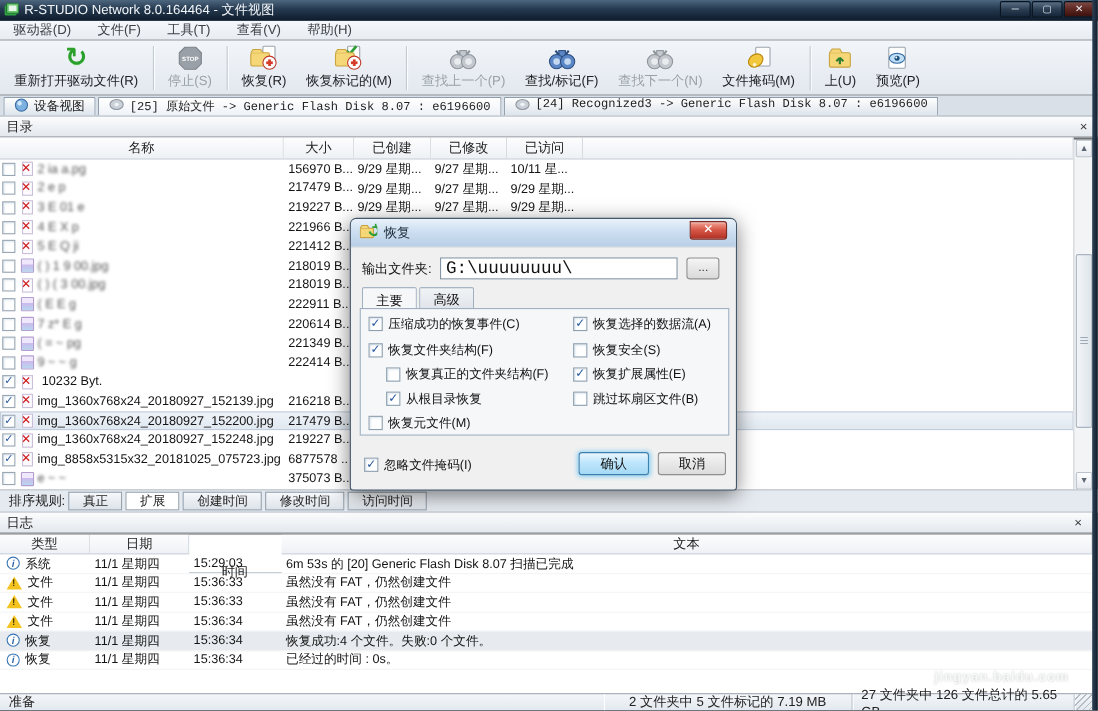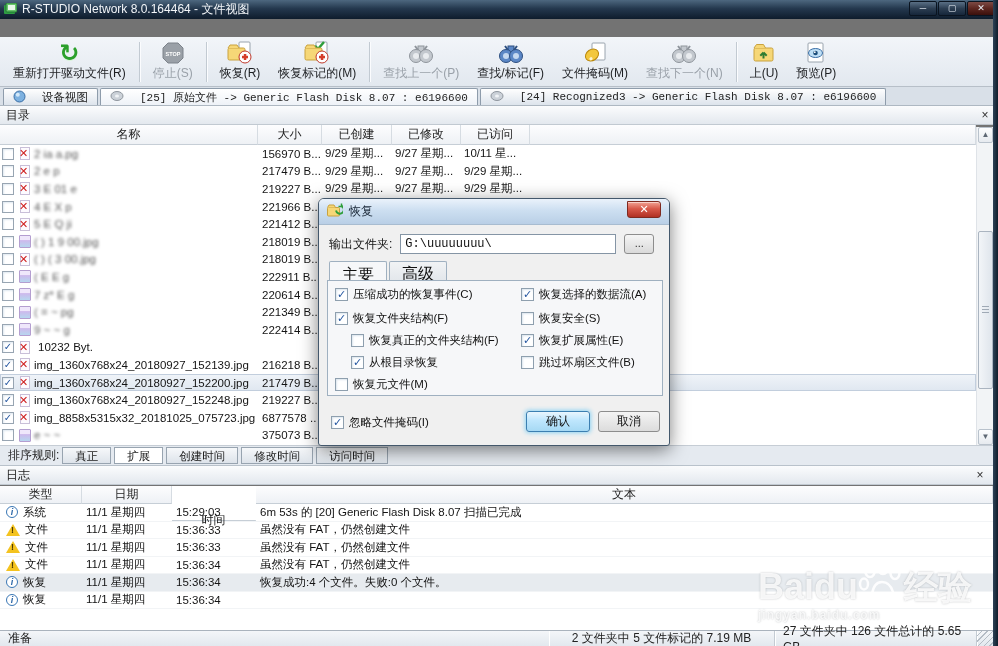--- a/index.html
+++ b/index.html
@@ -31,21 +31,21 @@
   .tb-btn{display:flex;flex-direction:column;align-items:center;justify-content:flex-end;
     padding:1px 9px;font-size:12px;color:#1d1f22;white-space:nowrap;height:44px}
   .tb-btn .ticon{height:26px;display:flex;align-items:center;justify-content:center}
   .tb-btn.disabled{color:#9aa1a9}
   .tb-sep{width:1px;height:40px;background:#c2cad2;box-shadow:1px 0 0 #fbfcfe;margin:0 4px 1px 4px}
   .g-arrow{color:#2ca02c;font-size:24px;font-weight:bold;line-height:24px;text-shadow:0 1px 0 #d8f3d8}
 
   
   .vtabs{position:absolute;left:0;top:87px;width:100%;height:19px;background:#d9e0e8;
     display:flex;align-items:stretch;padding-left:2px;border-bottom:1px solid #aeb8c2}
-  .vtab{display:flex;align-items:center;gap:16px;padding:0 9px;font-size:11.5px;color:#222;
+  .vtab{display:flex;align-items:flex-start;gap:5px;padding:0 9px;font-size:11.5px;color:#222;
     border:1px solid #8e9cab;border-bottom:none;border-radius:2px 2px 0 0;margin:1px 1px 0 1px;
     background:linear-gradient(#fefefe,#dde4ec);white-space:nowrap}
   .vtab.active{background:linear-gradient(#ffffff,#eef2f7)}
   .vtab-font{font-family:"Liberation Mono","DejaVu Sans Mono",monospace;font-size:11px}
 
   
   .phead{position:absolute;left:0;width:100%;height:19px;
     background:linear-gradient(#fbfcfd,#e3e8ee);border-bottom:1px solid #c1c9d1;
     font-size:12px;color:#222;display:flex;align-items:center;padding:0 6px}
   .phead .pclose{margin-left:auto;color:#333;font-size:12px;width:14px;text-align:center}
@@ -121,26 +121,26 @@
     background:#f0f0f0;border:1px solid #44586c;border-radius:6px 6px 3px 3px;
     box-shadow:0 4px 18px rgba(0,0,0,.5)}
   .dtitle{height:26px;border-radius:5px 5px 0 0;border-bottom:1px solid #a8bcd0;
     background:linear-gradient(#eaf2fb,#cddff1 45%,#b9cfe6);
     display:flex;align-items:center;gap:6px;padding:0 8px;font-size:12px;color:#1c2a3a}
   .dclose{position:absolute;right:8px;top:2px;width:34px;height:17px;border:1px solid #7e2a20;border-radius:0 3px 3px 3px;
     background:linear-gradient(#f2a394,#d8594a 45%,#b03023);color:#fff;font-size:11px;font-weight:bold;
     text-align:center;line-height:15px;box-shadow:inset 0 1px 0 rgba(255,255,255,.5)}
   .drow{position:absolute;left:0;top:34px;width:100%;height:22px;display:flex;align-items:center;padding:0 10px;font-size:12px;color:#111}
   .dinput{margin-left:8px;width:216px;height:20px;border:1px solid #8595a5;background:#fff;
-    font-size:12px;padding:2px 4px;display:flex;align-items:center;font-family:"Liberation Mono","DejaVu Sans Mono",monospace}
+    font-size:16px;padding:2px 4px;display:flex;align-items:center;font-family:"Liberation Mono","DejaVu Sans Mono",monospace}
   .dbrowse{margin-left:8px;width:30px;height:20px;border:1px solid #8d8d8d;border-radius:3px;
     background:linear-gradient(#f5f5f5,#dadada);font-size:11px;text-align:center;line-height:17px;color:#333}
   .dtabs{position:absolute;left:10px;top:62px;display:flex}
   .dtab{border:1px solid #9fb0c0;border-bottom:none;border-radius:2px 2px 0 0;
-    padding:2px 12px;font-size:16px;background:linear-gradient(#f1f3f5,#dde2e8);margin-right:2px;color:#111}
+    padding:2px 12px;font-size:12px;background:linear-gradient(#f1f3f5,#dde2e8);margin-right:2px;color:#111}
   .dtab.active{background:#f6f7f9;position:relative;top:0;padding-top:3px}
   .dpane{position:absolute;left:8px;top:81px;width:336px;height:116px;background:#f6f7f9;border:1px solid #9fb0c0}
   .dcheck{position:absolute;display:flex;align-items:center;gap:5px;font-size:11.5px;color:#111;white-space:nowrap}
   .cbx{width:13px;height:13px;border:1px solid #8e9fae;background:#fff;flex:none;
     box-shadow:inset 1px 1px 2px #dbe5ee;font-size:11px;line-height:11px;font-weight:bold;color:#2456a0;text-align:center}
   .dbtn{position:absolute;height:21px;border:1px solid #8d8d8d;border-radius:3px;font-size:12px;color:#111;
     display:flex;align-items:center;justify-content:center;background:linear-gradient(#f4f4f4,#dcdcdc)}
   .dbtn.default{border-color:#3c7fb1;background:linear-gradient(#eaf6fd,#bee6fd 45%,#a6d9f4);
     box-shadow:0 0 4px 1px #8fd3f2}
 
@@ -166,20 +166,27 @@
         </svg>
     </span>
     <span>R-STUDIO Network 8.0.164464 - 文件视图</span>
     <span class="winbtns">
       <span class="wbtn">─</span>
       <span class="wbtn">▢</span>
       <span class="wbtn close">✕</span>
     </span>
   </div>
 
+  <div class="mbar" id="menubar">
+      <span class="mitem">驱动器(D)</span>
+      <span class="mitem">文件(F)</span>
+      <span class="mitem">工具(T)</span>
+      <span class="mitem">查看(V)</span>
+      <span class="mitem">帮助(H)</span>
+    </div>
 
   <div class="tools" id="toolbar">
       <span class="tb-btn">
         <span class="ticon">
           <span class="g-arrow">↻</span>
         </span>
         <span>重新打开驱动文件(R)</span>
       </span>
       <span class="tb-sep"></span>
       <span class="tb-btn disabled">
@@ -239,44 +246,44 @@
             <rect x="10" y="4" width="6" height="6" fill="#5b87c6" stroke="#2d4f80"></rect>
             <path d="M7 4 l3 4 M19 4 l-3 4" stroke="#2d4f80" stroke-width="2" fill="none"></path>
             <circle cx="8" cy="14" r="6.5" fill="#5b87c6" stroke="#2d4f80"></circle>
             <circle cx="18" cy="14" r="6.5" fill="#5b87c6" stroke="#2d4f80"></circle>
             <circle cx="8" cy="14" r="3" fill="#c4d8f0"></circle>
             <circle cx="18" cy="14" r="3" fill="#c4d8f0"></circle>
           </svg>
         </span>
         <span>查找/标记(F)</span>
       </span>
-      <span class="tb-btn">
-        <span class="ticon">
-          <svg width="24" height="24">
-            <rect x="9" y="2" width="13" height="17" rx="1" fill="#fff" stroke="#9aa4ae"></rect>
-            <g transform="rotate(-35 9 14)">
-              <ellipse cx="9" cy="14" rx="7" ry="5.5" fill="#f3c73c" stroke="#b8860b"></ellipse>
-              <circle cx="6" cy="16.5" r="1.6" fill="#fdf3cf"></circle>
-            </g>
-          </svg>
-        </span>
-        <span>文件掩码(M)</span>
-      </span>
       <span class="tb-btn disabled">
         <span class="ticon">
           <svg width="26" height="22">
             <rect x="10" y="4" width="6" height="6" fill="#c3c8ce" stroke="#8f959c"></rect>
             <path d="M7 4 l3 4 M19 4 l-3 4" stroke="#8f959c" stroke-width="2" fill="none"></path>
             <circle cx="8" cy="14" r="6.5" fill="#c3c8ce" stroke="#8f959c"></circle>
             <circle cx="18" cy="14" r="6.5" fill="#c3c8ce" stroke="#8f959c"></circle>
             <circle cx="8" cy="14" r="3" fill="#e9ecef"></circle>
             <circle cx="18" cy="14" r="3" fill="#e9ecef"></circle>
           </svg>
         </span>
         <span>查找下一个(N)</span>
+      </span>
+      <span class="tb-btn">
+        <span class="ticon">
+          <svg width="24" height="24">
+            <rect x="9" y="2" width="13" height="17" rx="1" fill="#fff" stroke="#9aa4ae"></rect>
+            <g transform="rotate(-35 9 14)">
+              <ellipse cx="9" cy="14" rx="7" ry="5.5" fill="#f3c73c" stroke="#b8860b"></ellipse>
+              <circle cx="6" cy="16.5" r="1.6" fill="#fdf3cf"></circle>
+            </g>
+          </svg>
+        </span>
+        <span>文件掩码(M)</span>
       </span>
       <span class="tb-sep"></span>
       <span class="tb-btn">
         <span class="ticon">
           <svg width="24" height="24">
             <rect x="2" y="7" width="19" height="13" rx="1.5" fill="#f6d777" stroke="#c9a23f"></rect>
             <path d="M2 7 l2.5 -3.5 h7 l2 3.5" fill="#f6d777" stroke="#c9a23f"></path>
             <path d="M11.5 17.5 v-6 m0 0 l-3.2 3.2 m3.2 -3.2 l3.2 3.2" stroke="#2e7d32" stroke-width="2" fill="none"></path>
           </svg>
         </span>
@@ -677,20 +684,21 @@
           <span class="lg-time">15:36:34</span>
           <span class="lg-text">恢复成功:4 个文件。失败:0 个文件。</span>
         </div>
         <div class="lgrow">
           <span class="lg-type">
             <span class="li-info">i</span>
             <span>恢复</span>
           </span>
           <span class="lg-date">11/1 星期四</span>
           <span class="lg-time">15:36:34</span>
+          <span class="lg-text">已经过的时间 : 0s。</span>
         </div>
       </div>
   </div>
 
   <div class="sbarb">
     <div class="scell grow" style="border:none">准备</div>
     <div class="scell" style="width:226px;justify-content:center">2 文件夹中 5 文件标记的 7.19 MB</div>
     <div class="scell" style="width:202px;justify-content:center">27 文件夹中 126 文件总计的 5.65 GB</div>
     <div class="sgrip"></div>
   </div>
@@ -763,29 +771,16 @@
 
     <div class="dcheck" style="left:12px;top:216px">
       <span class="cbx" id="maskcbx">✓</span>
       <span>忽略文件掩码(I)</span>
     </div>
     <span class="dbtn default" style="left:207px;top:212px;width:64px">确认</span>
     <span class="dbtn" style="left:279px;top:212px;width:62px">取消</span>
   </div>
 
   <div class="wm">
-    <div class="wm-line1">
-      <span>Baidu</span>
-      <svg class="paw" viewBox="0 0 46 44">
-        <g fill="none" stroke="rgba(255,255,255,.9)" stroke-width="2.5">
-          <ellipse cx="12" cy="10" rx="5" ry="7"></ellipse>
-            <ellipse cx="25" cy="7" rx="5" ry="7"></ellipse>
-          <ellipse cx="37" cy="13" rx="4.5" ry="6"></ellipse>
-            <ellipse cx="6" cy="24" rx="4" ry="5.5"></ellipse>
-          <path d="M14 34 q2 -12 10 -12 q8 0 11 10 q2 8 -5 9 q-5 1 -8 -1 q-3 2 -7 0 q-4 -2 -1 -6z"></path>
-        </g>
-      </svg>
-      <span class="wm-cn">经验</span>
-    </div>
     <div class="wm-line2">jingyan.baidu.com</div>
   </div>
 
 </div>
 
 </body></html>

